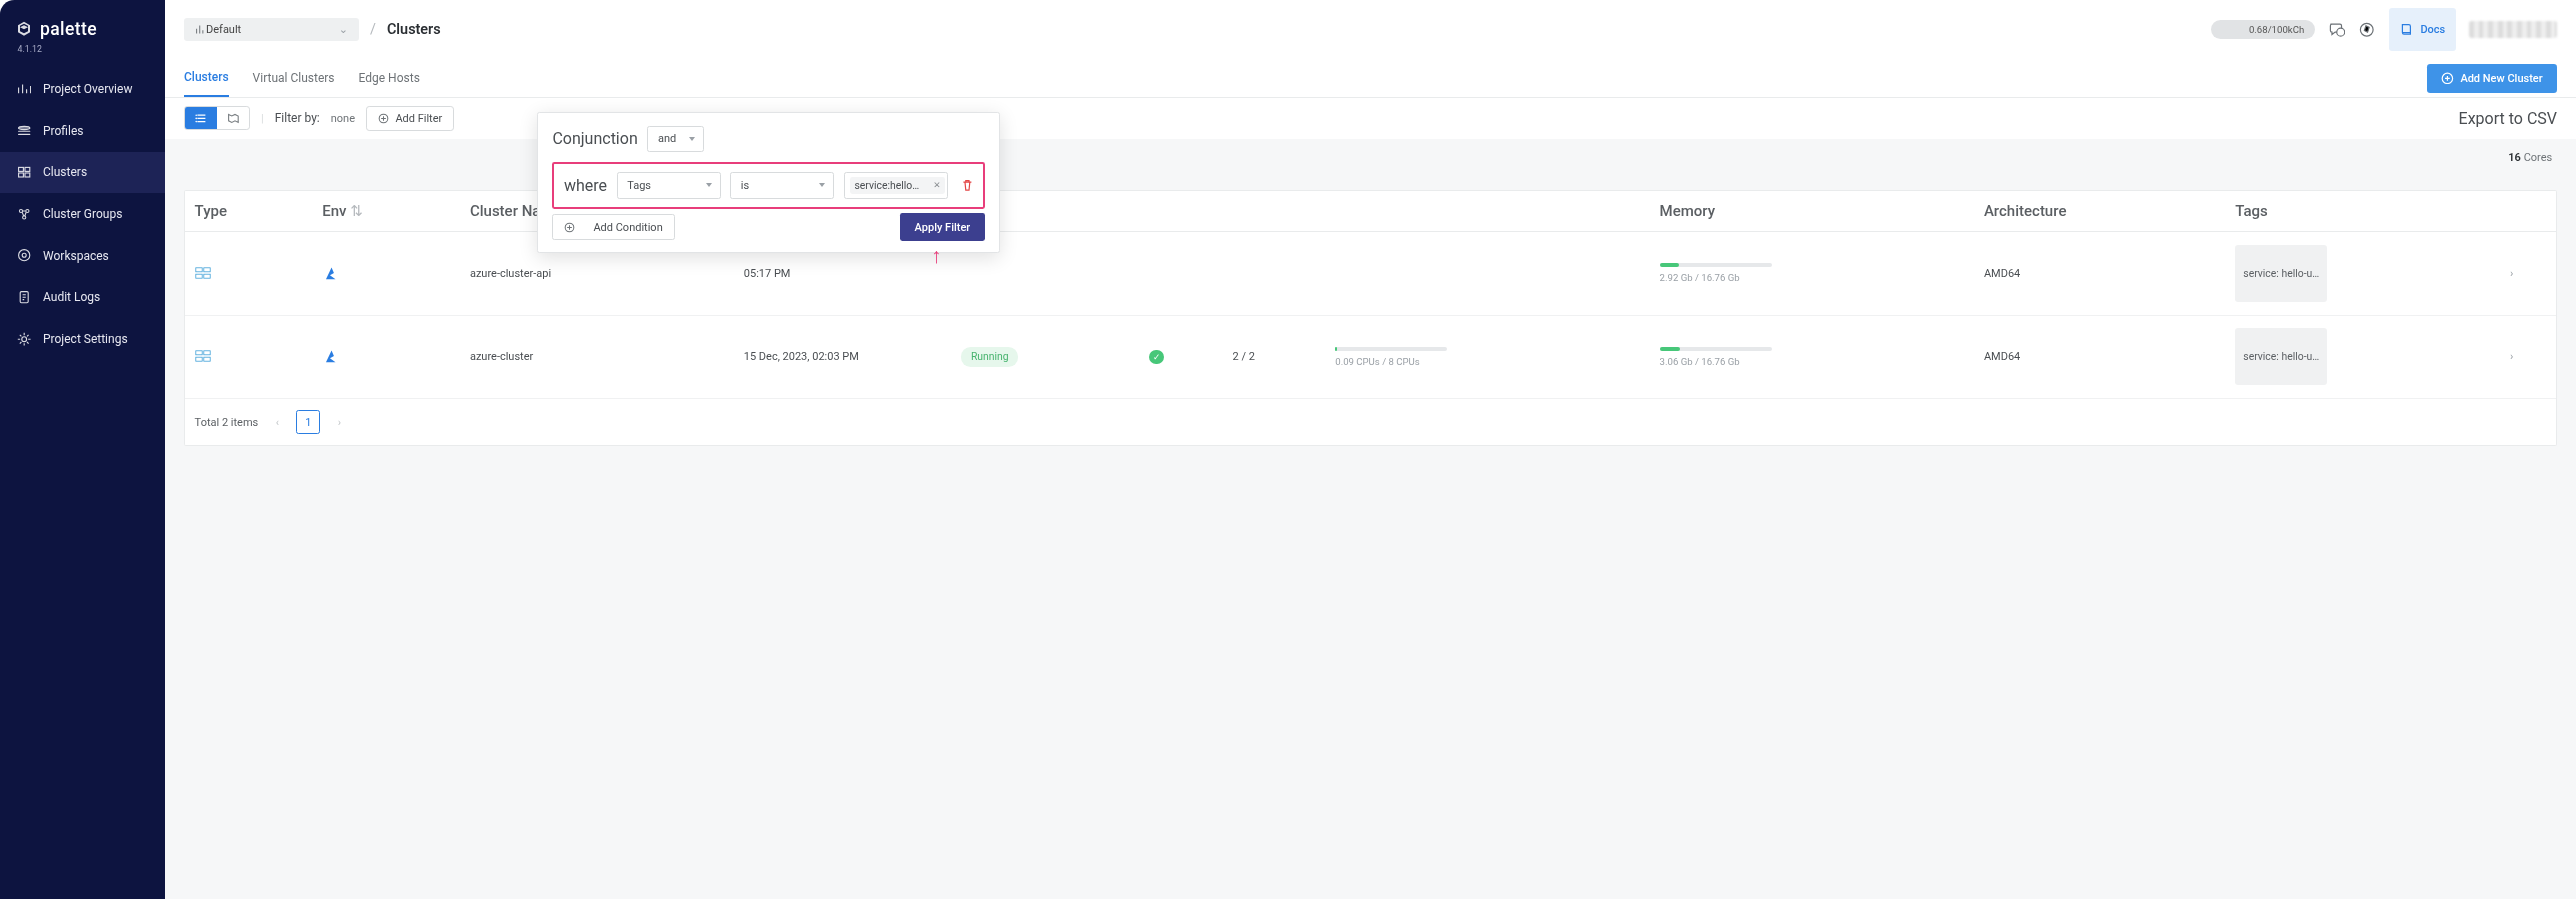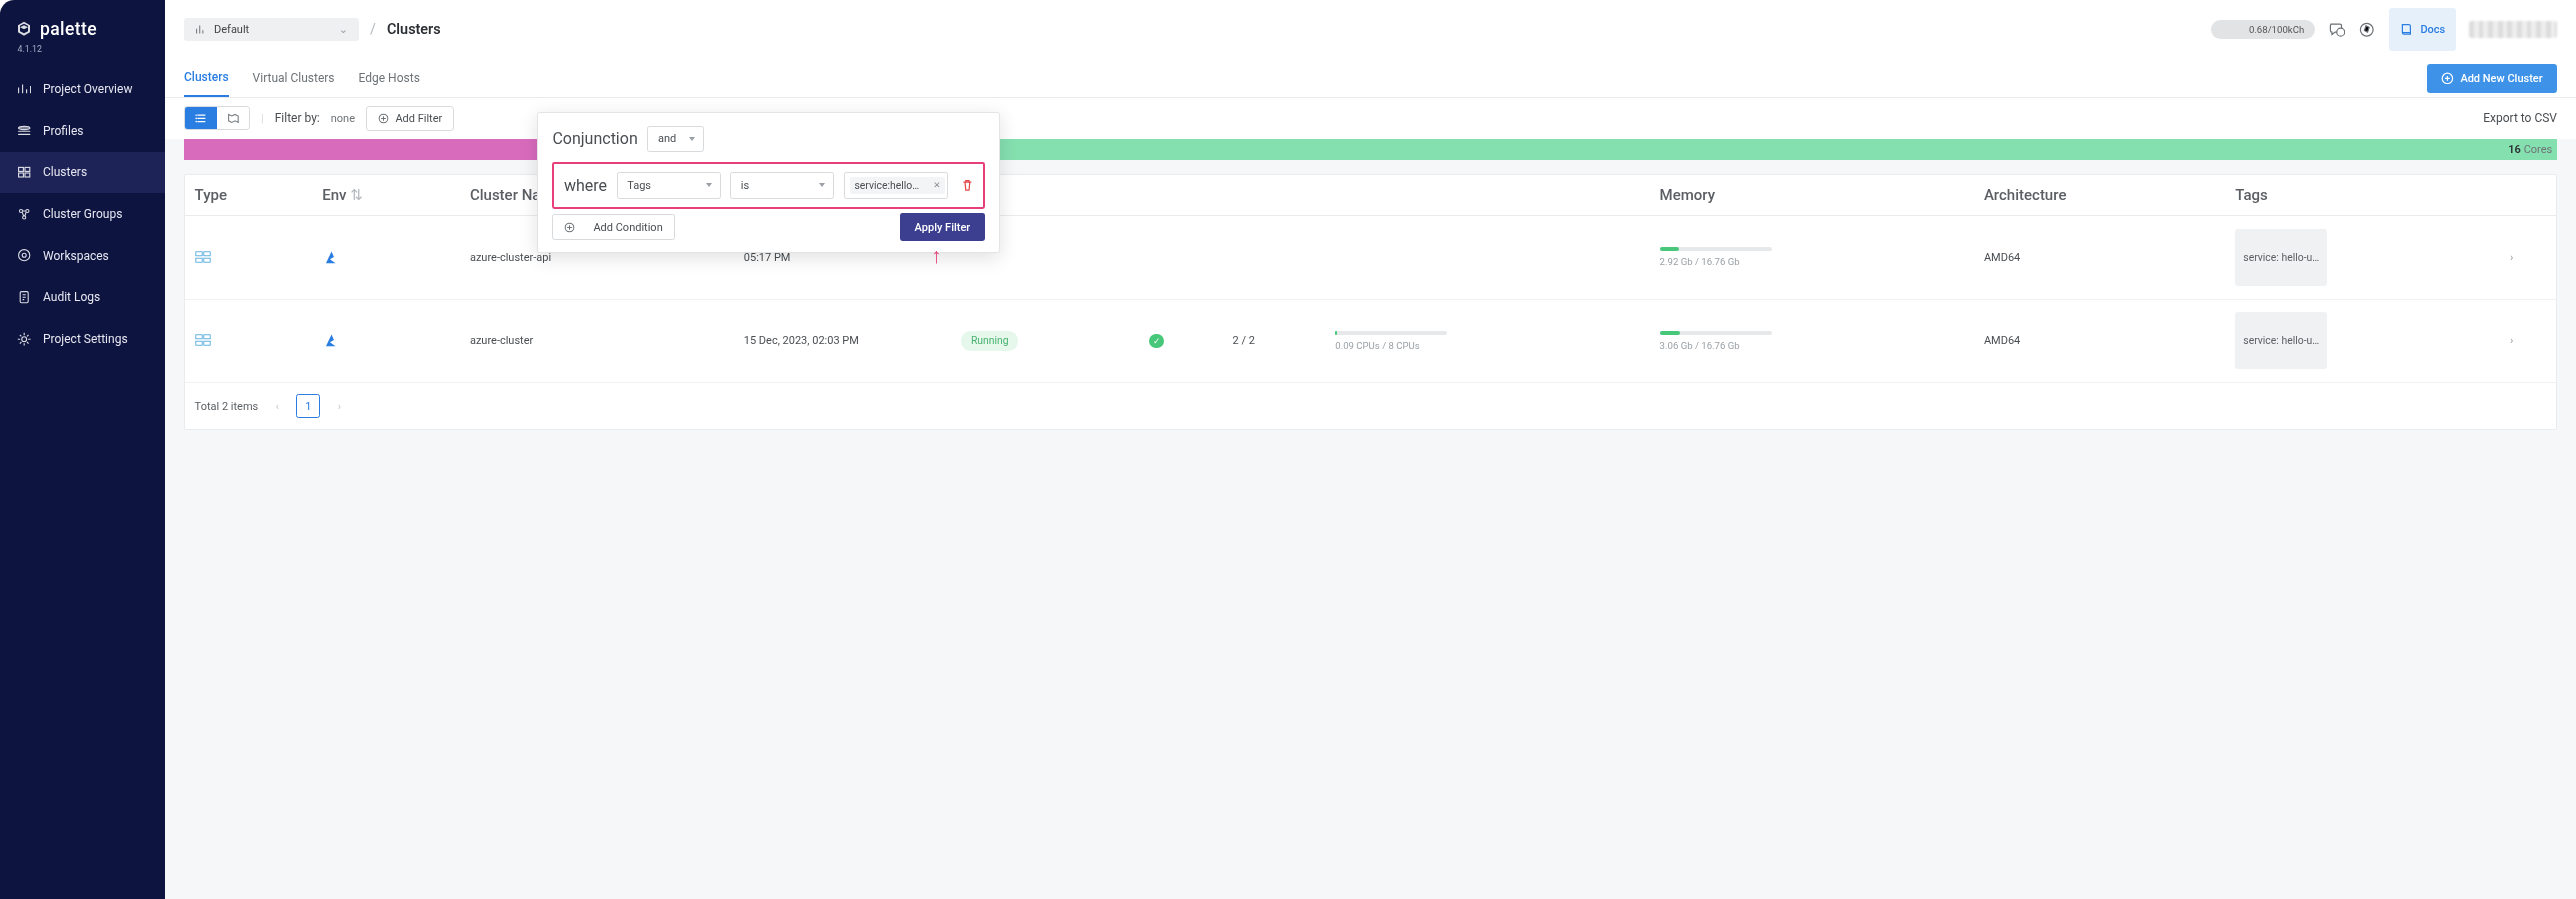--- a/index.html
+++ b/index.html
@@ -12,21 +12,21 @@
 .logo-text { font-size: 17.5px; font-weight: 500; letter-spacing: 0.4px; }
 .version { font-size: 8.8px; color: #a7abc5; padding: 1.6px 16px 14.4px 17.5px; }
 .nav { display: flex; flex-direction: column; }
 .nav-item { display: flex; align-items: center; gap: 11px; padding: 12.8px 16px; color: #e6e7f0; cursor: pointer; font-size: 12px; }
 .nav-item.active { background: #1d2356; }
 .nav-icon { width: 16px; height: 16px; display: flex; align-items: center; justify-content: center; opacity: 0.85; }
 
 
 .main { flex: 1; display: flex; flex-direction: column; background: #f6f7f8; position: relative; }
 .topbar { display: flex; align-items: center; padding: 8px 19px; gap: 11px; background: #fff; }
-.proj-select { background: #eef0f1; border-radius: 3.2px; padding: 4.8px 11px; display: flex; align-items: center; gap: 8px; min-width: 175px; color: #444; }
+.proj-select { background: #eef0f1; border-radius: 3.2px; padding: 4.8px 11px; display: flex; align-items: center; min-width: 175px; color: #444; }
 .proj-select .chev { margin-left: auto; color: #9aa0a6; }
 .crumb-sep { color: #b5b9bd; font-size: 14.4px; }
 .crumb { font-size: 14.4px; font-weight: 600; color: #2b2f33; }
 .topbar-right { margin-left: auto; display: flex; align-items: center; gap: 12.8px; }
 .usage-pill { background: #e1e3e5; border-radius: 11px; padding: 4px 11px 4px 38px; font-size: 9.6px; color: #555; }
 .top-icon { width: 17.5px; height: 17.5px; color: #6b7075; cursor: pointer; }
 .docs-btn { background: #e6f0fb; color: #2a7de1; border-radius: 3.2px; padding: 15px 11px; display: flex; align-items: center; gap: 8px; font-weight: 500; cursor: pointer; }
 .user-blur { width: 88px; height: 17.5px; background: repeating-linear-gradient(90deg,#ddd,#ddd 4.8px,#eee 4.8px,#eee 9.6px); border-radius: 2.4px; filter: blur(0.8px); }
 
 
@@ -36,24 +36,24 @@
 .add-cluster-btn { margin-left: auto; background: #3e93e8; color: #fff; border-radius: 3.2px; padding: 8px 14.4px; display: flex; align-items: center; gap: 6.4px; font-weight: 500; cursor: pointer; }
 
 
 .toolbar { display: flex; align-items: center; padding: 8px 19px; gap: 11px; background: #fff; }
 .view-toggle { display: flex; border: 0.8px solid #d8dbdd; border-radius: 3.2px; overflow: hidden; }
 .view-btn { padding: 4.8px 9.6px; color: #7a7f83; cursor: pointer; display: flex; align-items: center; }
 .view-btn.active { background: #2a7de1; color: #fff; }
 .filter-label { color: #4a4e52; font-size: 12px; }
 .filter-none { color: #6e7377; }
 .add-filter { border: 0.8px solid #d8dbdd; border-radius: 3.2px; padding: 4.8px 11px; display: flex; align-items: center; gap: 6.4px; color: #4a4e52; cursor: pointer; }
-.export-link { margin-left: auto; color: #4a4e52; font-size: 12px; cursor: pointer; }
-
-
-.resbar { height: 21px; display: flex; margin: 0 19px; position: relative; }
+.export-link { margin-left: auto; color: #4a4e52; font-size: 16px; cursor: pointer; }
+
+
+.resbar { height: 21px; display: flex; margin: 8px 19px; position: relative; align-items: center; }
 .resbar .seg-pink { background: #d96bbd; flex: 0 0 26%; }
 .resbar .seg-green { flex: 1; background: #85e0b0; }
 .cores-label { position: absolute; right: 4.8px; top: 50%; transform: translateY(-50%); font-size: 11px; color: #6e7377; }
 .cores-label b { color: #2b2f33; font-weight: 600; }
 
 
 .table-wrap { margin: 14.4px 19px 0 19px; background: #fff; border: 0.8px solid #e9ebec; border-radius: 1.6px; position: relative; }
 table { width: 100%; border-collapse: collapse; }
 th { text-align: left; padding: 11px 9.6px; font-weight: 500; color: #5b5f63; font-size: 15px; border-bottom: 0.8px solid #e9ebec; }
 td { padding: 12.8px 9.6px; border-bottom: 0.8px solid #f0f1f2; color: #4a4e52; vertical-align: middle; }

